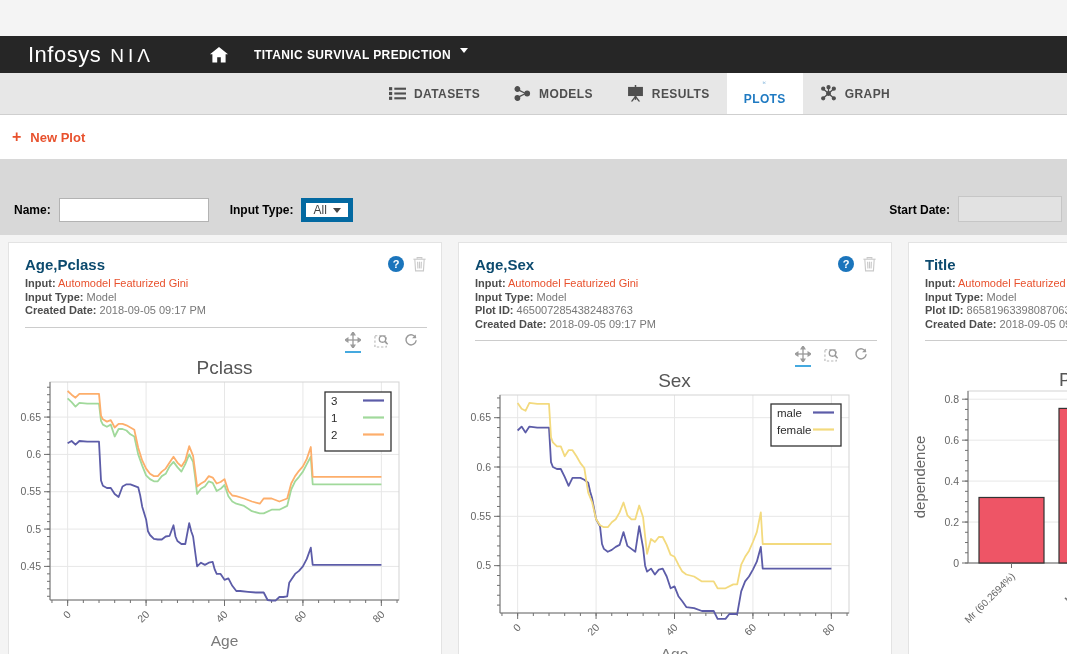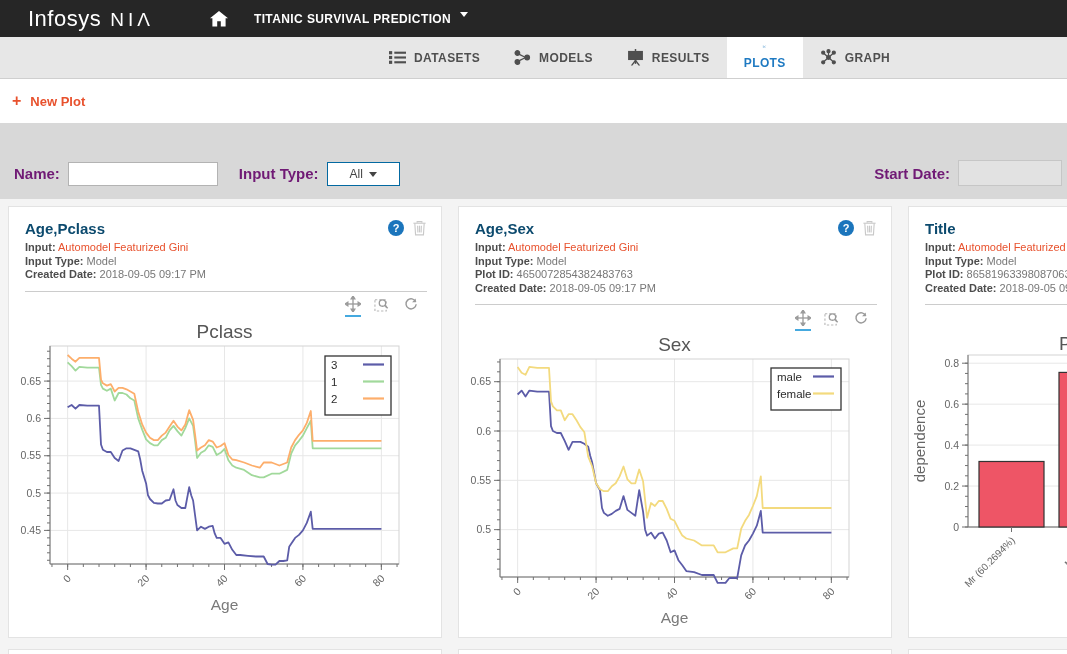--- a/index.html
+++ b/index.html
@@ -1,18 +1,18 @@
 <!DOCTYPE html>
 <html><head>
 <meta charset="utf-8">
 <style>
   html,body{margin:0;padding:0;width:1067px;height:654px;overflow:hidden;background:#f4f4f4;
     font-family:"Liberation Sans",sans-serif;-webkit-font-smoothing:antialiased;}
   
-  .topbar{height:37px;background:#262626;display:flex;align-items:center;}
+  .topbar{height:37px;background:#262626;display:flex;align-items:center;margin-top:36px;}
   .logo{margin-left:28px;color:#fff;display:flex;align-items:baseline;cursor:default;}
   .logo .l1{font-size:22px;letter-spacing:.5px;}
   .logo .l2{font-size:19px;font-weight:300;letter-spacing:4px;margin-left:9px;text-align:right;}
   .home{margin-left:56px;display:flex;align-items:center;cursor:pointer;}
   .project{margin-left:26px;color:#fff;font-size:12px;font-weight:bold;letter-spacing:.4px;
     display:flex;align-items:flex-start;gap:9px;cursor:pointer;}
   .caret{width:0;height:0;border-left:4.5px solid transparent;border-right:4.5px solid transparent;
     border-top:5px solid #fff;display:inline-block;}
   
   .tabbar{height:41px;background:#e7e7e7;border-bottom:1px solid #cfcfcf;display:flex;align-items:stretch;}
@@ -21,26 +21,26 @@
     color:#4f4f4f;letter-spacing:.4px;cursor:pointer;}
   .tab.active{background:#fff;color:#1f7ac2;flex-direction:column;}
   
   .newplot-bar{height:44px;background:#fff;display:flex;align-items:center;}
   .newplot{margin-left:12px;color:#e8512d;font-size:13px;font-weight:bold;display:flex;
     align-items:center;gap:9px;cursor:pointer;}
   .newplot .plus{font-size:16px;font-weight:bold;line-height:1;}
   
   .filter-bar{height:76px;background:#d8d8d8;display:flex;align-items:flex-end;
     padding:0 0 13px 14px;box-sizing:border-box;}
-  .flabel{font-size:15px;font-weight:bold;color:#701a75;margin-right:8px;line-height:24px;}
+  .flabel{font-size:12px;font-weight:bold;color:#000000;margin-right:8px;line-height:24px;}
   .tinput{width:150px;height:24px;border:1px solid #b3b3b3;background:#fff;box-sizing:border-box;
     font-size:12px;padding:0 6px;outline:none;}
   .itlabel{margin-left:21px;}
-  .select{height:24px;border:1px solid #0369a1;background:#fff;display:flex;align-items:center;
-    gap:6px;padding:0 22px;font-size:12px;color:#444;cursor:pointer;box-sizing:border-box;}
+  .select{height:24px;border:5px solid #0369a1;background:#fff;display:flex;align-items:center;
+    gap:6px;padding:0 7px;font-size:12px;color:#444;cursor:pointer;box-sizing:border-box;}
   .select .caret{border-top-color:#444;}
   .sd-group{margin-left:auto;display:flex;align-items:flex-end;margin-right:5px;}
   .dinput{width:104px;height:26px;border:1px solid #c6c6c6;background:#e2e2e2;box-sizing:border-box;}
   
   .cards-row{display:flex;gap:16px;padding-left:8px;margin-top:7px;}
   .card{width:434px;height:432px;background:#fff;border:1px solid #e3e3e3;box-sizing:border-box;
     flex:none;overflow:hidden;}
   .card-head{display:flex;justify-content:space-between;align-items:flex-start;padding:13px 14px 0 16px;}
   .card-title{margin:0;font-size:15px;font-weight:bold;color:#0c4a6e;}
   .card-icons{display:flex;align-items:center;gap:8px;}

